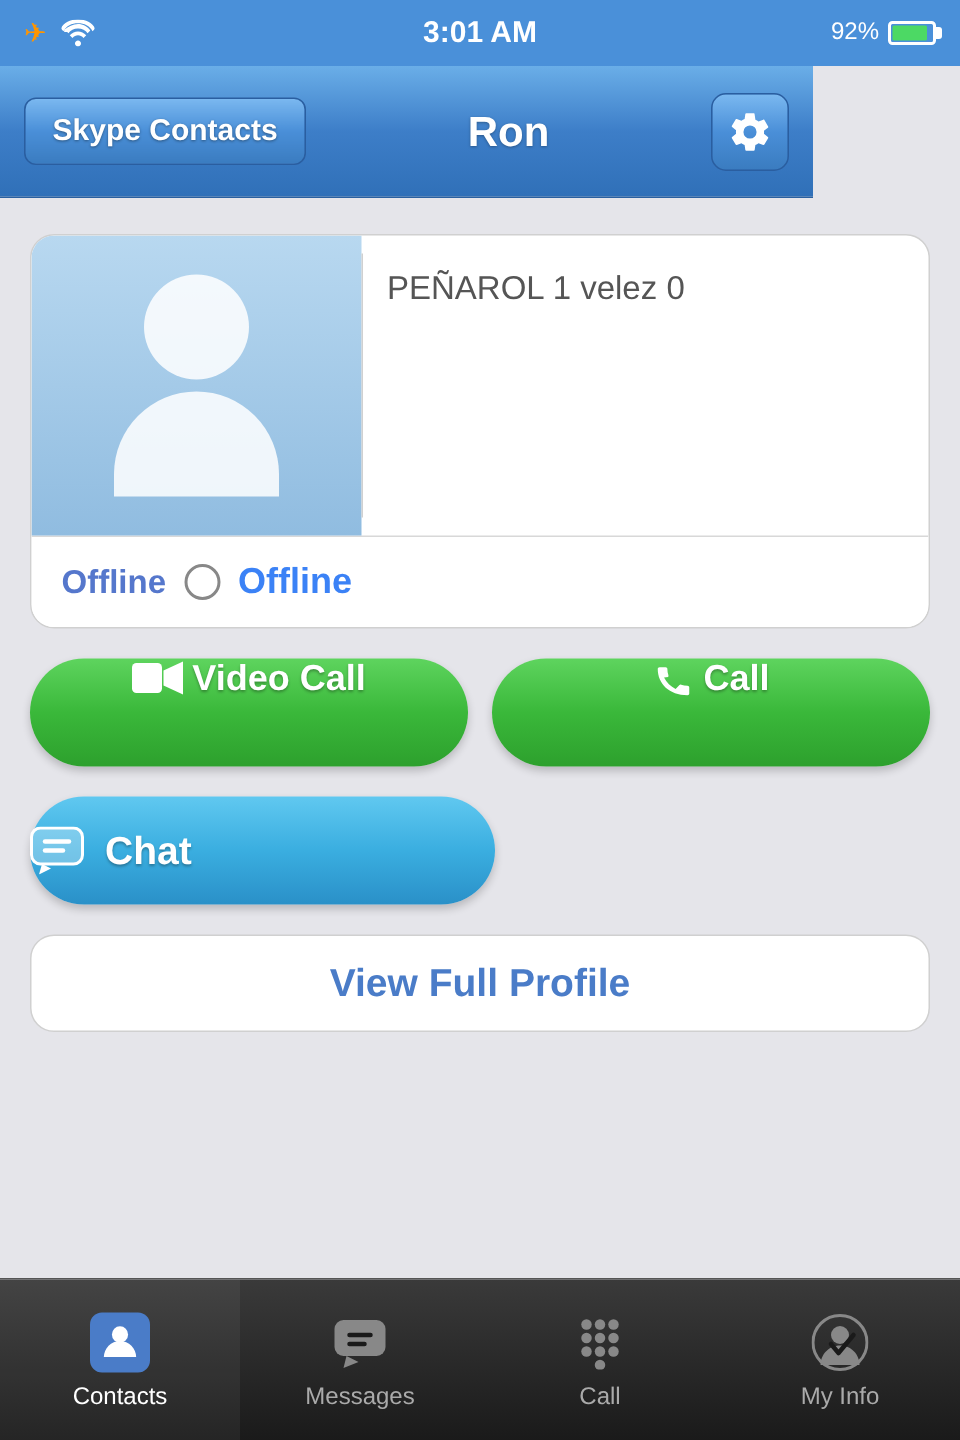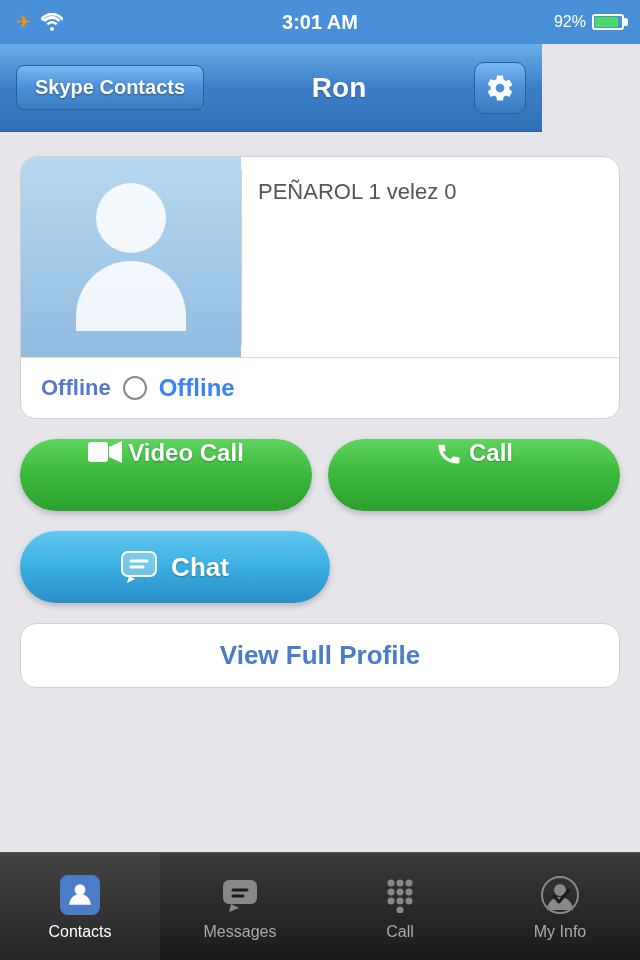--- a/index.html
+++ b/index.html
@@ -234,21 +234,20 @@
       width: 310px;
       height: 72px;
       background: linear-gradient(180deg, #60c8f0 0%, #3aaee0 50%, #2a90c8 100%);
       border: none;
       border-radius: 36px;
       color: white;
       font-size: 26px;
       font-weight: bold;
       display: flex;
       align-items: center;
-      justify-content: center;
       gap: 14px;
       cursor: pointer;
       text-shadow: 0 1px 2px rgba(0,0,0,0.3);
       box-shadow: 0 3px 6px rgba(0,0,0,0.2);
     }
 
     
     .view-profile-card {
       background: white;
       border-radius: 16px;

